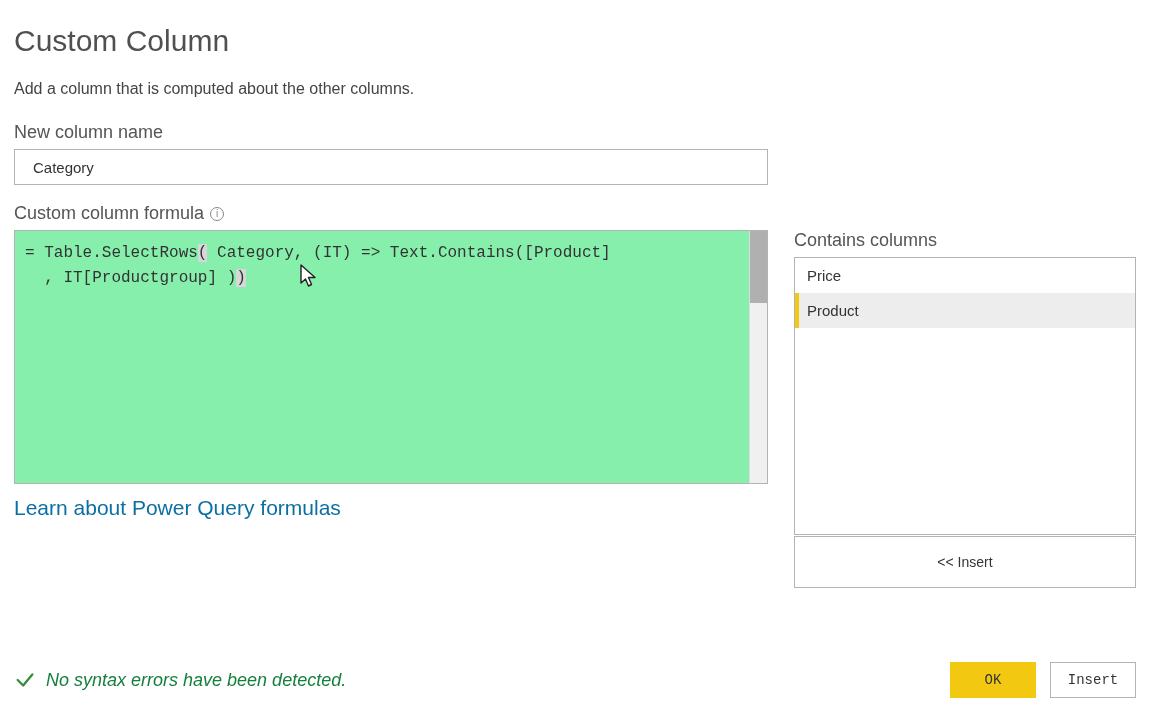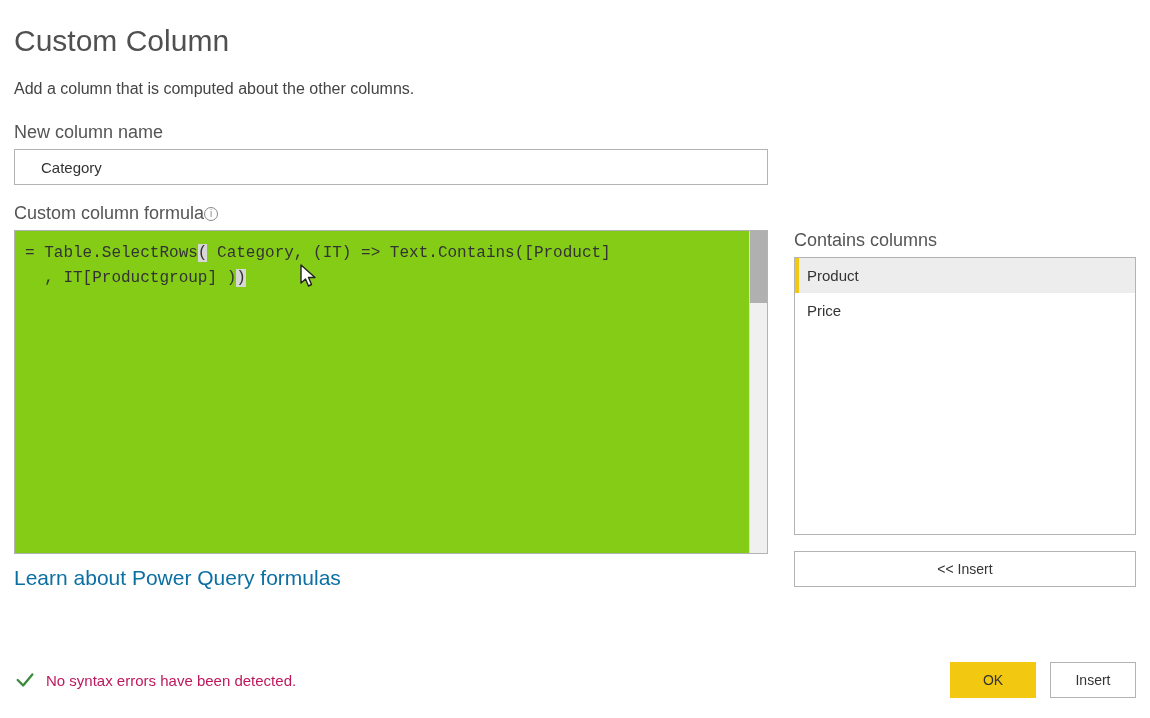--- a/index.html
+++ b/index.html
@@ -27,56 +27,57 @@
     }
     .label {
       font-size: 18px;
       color: #555555;
       margin-bottom: 6px;
     }
     .name-input {
       width: 754px;
       height: 36px;
       border: 1px solid #b3b3b3;
-      padding: 6px 26px;
+      padding: 6px 18px;
       font-size: 15px;
       font-family: inherit;
       color: #333333;
       outline: none;
     }
     .formula-section {
       margin-top: 18px;
     }
     .formula-label {
       display: flex;
       align-items: center;
+      gap: 6px;
       margin-bottom: 6px;
     }
     .info-icon {
       width: 14px;
       height: 14px;
       border: 1px solid #888888;
       border-radius: 50%;
       display: inline-flex;
       align-items: center;
       justify-content: center;
       font-size: 10px;
       color: #888888;
       line-height: 1;
     }
     .columns-wrap {
       display: flex;
       gap: 26px;
     }
     .formula-box {
       width: 754px;
-      height: 324px;
+      height: 254px;
       border: 1px solid #b3b3b3;
       position: relative;
-      background: #84cc16;
+      background: #86efac;
     }
     .formula-text {
       padding: 10px 22px 10px 10px;
       font-family: Consolas, "Courier New", monospace;
       font-size: 16px;
       color: #333333;
       white-space: pre;
       line-height: 1.55;
     }
     .hl-bracket {
@@ -118,23 +119,23 @@
       font-size: 15px;
       color: #333333;
       cursor: pointer;
     }
     .avail-item.selected {
       background: #ededed;
       border-left: 4px solid #f2c811;
       padding-left: 8px;
     }
     .insert-btn {
-      margin-top: 16px;
+      margin-top: 1px;
       width: 100%;
-      height: 36px;
+      height: 52px;
       border: 1px solid #b3b3b3;
       background: #ffffff;
       font-size: 14px;
       color: #333333;
       cursor: pointer;
       font-family: inherit;
     }
     .learn-link {
       display: inline-block;
       margin-top: 12px;
@@ -149,34 +150,35 @@
       left: 14px;
       right: 14px;
       display: flex;
       align-items: center;
       justify-content: space-between;
     }
     .status {
       display: flex;
       align-items: center;
       gap: 10px;
-      font-size: 15px;
-      color: #be185d;
+      font-size: 18px;
+      color: #15803d;
+      font-style: italic;
     }
     .check-icon svg { display: block; }
     .buttons { display: flex; gap: 14px; }
     .btn {
       height: 36px;
       min-width: 86px;
       padding: 0 16px;
       font-size: 14px;
       border: 1px solid #b3b3b3;
       background: #ffffff;
       cursor: pointer;
-      font-family: Liberation Sans, sans-serif;
+      font-family: Liberation Mono, monospace;
       color: #333333;
     }
     .btn-primary {
       background: #f2c811;
       border-color: #f2c811;
       color: #333333;
     }
   </style>
 </head>
 <body>
@@ -208,22 +210,22 @@
         <div class="formula-scroll">
           <div class="formula-thumb"></div>
         </div>
       </div>
       <a class="learn-link">Learn about Power Query formulas</a>
     </div>
 
     <div class="avail-panel">
       <div class="label">Contains columns</div>
       <div class="avail-list">
+        <div class="avail-item">Price</div>
         <div class="avail-item selected">Product</div>
-        <div class="avail-item">Price</div>
       </div>
       <button class="insert-btn">&lt;&lt; Insert</button>
     </div>
   </div>
 </div>
 
 <div class="footer">
   <div class="status">
     <span class="check-icon">
       <svg width="22" height="22" viewBox="0 0 24 24">

